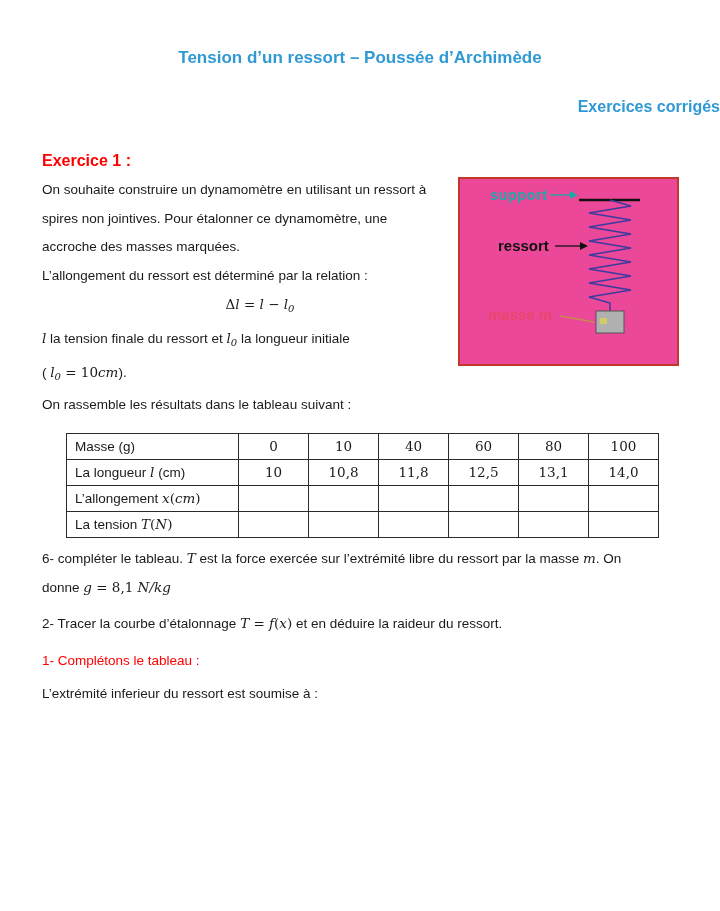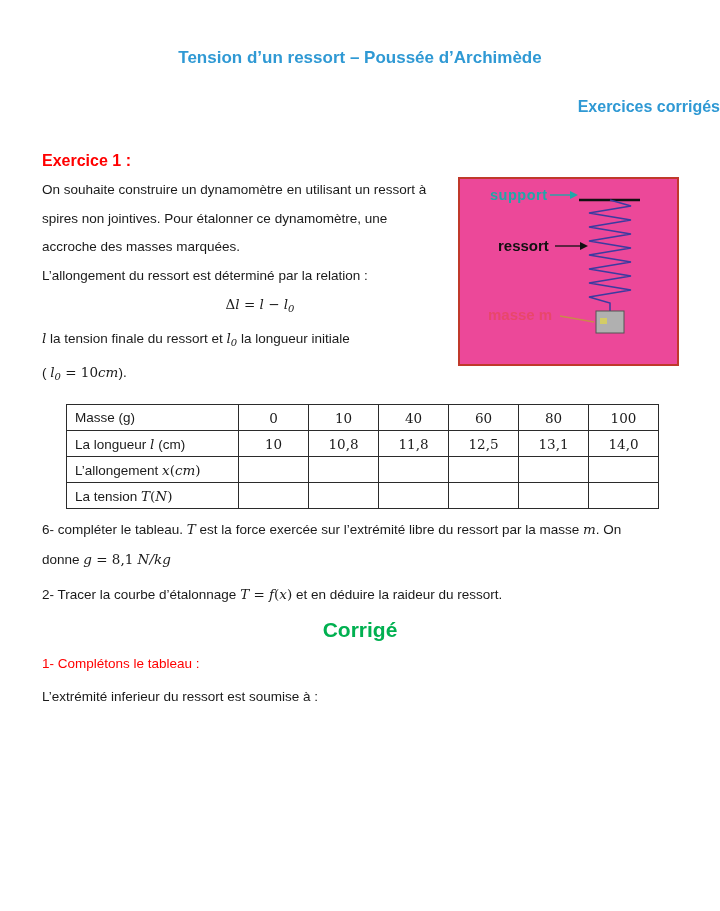--- a/index.html
+++ b/index.html
@@ -82,20 +82,21 @@
   <div class="ex-heading">Exercice 1 :</div>
 
   <div class="col">
     <div class="line">On souhaite construire un dynamomètre en utilisant un ressort à</div>
     <div class="line">spires non jointives. Pour étalonner ce dynamomètre, une</div>
     <div class="line">accroche des masses marquées.</div>
     <div class="line">L’allongement du ressort est déterminé par la relation :</div>
     <div class="line formula-line"><span class="run-n">Δ</span><span class="run-m">l</span><span class="run-n"> = </span><span class="run-m">l</span><span class="run-n"> − </span><span class="run-m">l</span><span class="run-sub">0</span></div>
     <div class="line"><span class="run-m">l</span><span class="run-txt"> la tension finale du ressort et </span><span class="run-m">l</span><span class="run-sub">0</span><span class="run-txt"> la longueur initiale</span></div>
     <div class="line"><span class="run-txt">( </span><span class="run-m">l</span><span class="run-sub">0</span><span class="run-n"> = 10</span><span class="run-m">cm</span><span class="run-txt">).</span></div>
+    <div class="line">On rassemble les résultats dans le tableau suivant :</div>
   </div>
 
   <div class="table-wrap">
     <table>
       <tbody>
         <tr>
           <td class="lbl"><span class="run-txt">Masse (g)</span></td>
           <td class="num">0</td>
           <td class="num">10</td>
           <td class="num">40</td>
@@ -133,21 +134,20 @@
       </tbody>
     </table>
   </div>
 
   <div class="questions">
     <div class="line q1"><span class="run-txt">6- compléter le tableau. </span><span class="run-m">T</span><span class="run-txt"> est la force exercée sur l’extrémité libre du ressort par la masse </span><span class="run-m">m</span><span class="run-txt">. On</span></div>
     <div class="line"><span class="run-txt">donne </span><span class="run-m">g</span><span class="run-n"> = 8,1 </span><span class="run-m">N/kg</span></div>
     <div class="line q2"><span class="run-txt">2- Tracer la courbe d’étalonnage </span><span class="run-m">T</span><span class="run-n"> = </span><span class="run-m">f</span><span class="run-n">(</span><span class="run-m">x</span><span class="run-n">)</span><span class="run-txt"> et en déduire la raideur du ressort.</span></div>
   </div>
 
-  <div class="corrige">Corrigé</div>
   <div class="step-red">1- Complétons le tableau :</div>
   <div class="final-line">L’extrémité inferieur du ressort est soumise à :</div>
 
   <div class="figure">
     <svg viewBox="0 0 217 185">
       <text class="lbl-support" x="30" y="21">support</text>
       <line class="arrow-support-line" x1="90" y1="16" x2="110" y2="16"></line>
       <polygon class="arrow-support-head" points="110,12 118,16 110,20"></polygon>
       <line class="support-line" x1="119" y1="21" x2="180" y2="21"></line>
 

